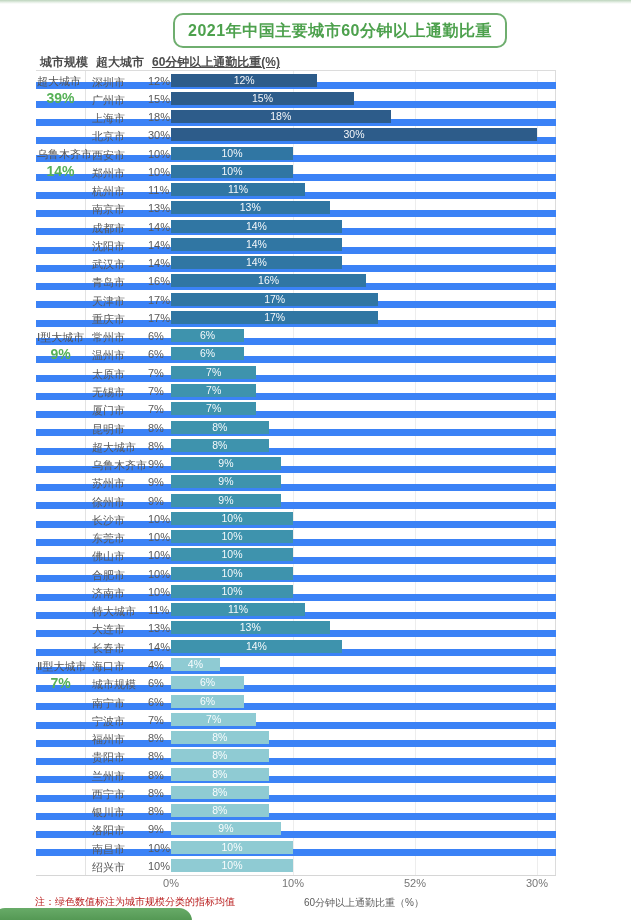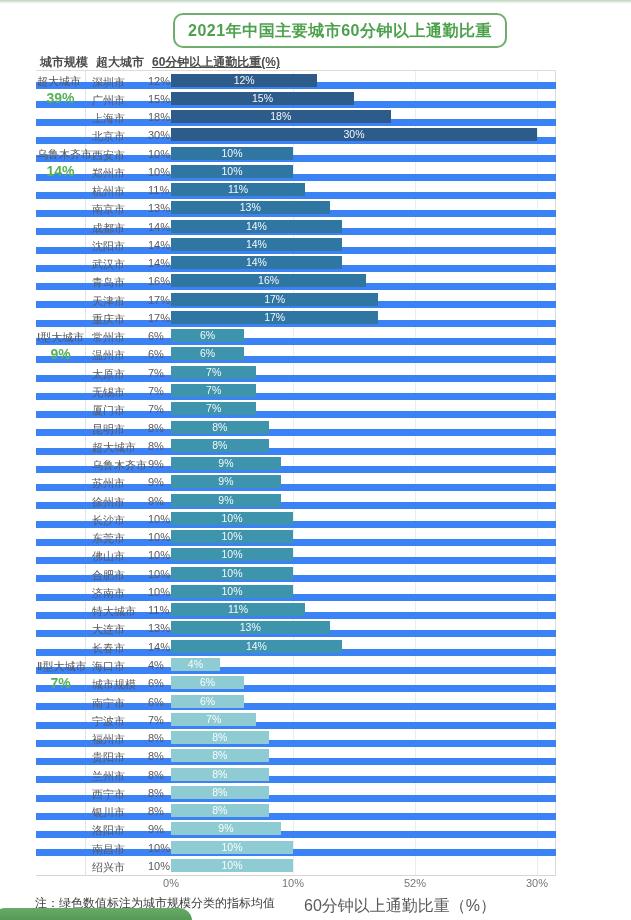--- a/index.html
+++ b/index.html
@@ -29,22 +29,22 @@
   .scale{position:absolute;left:1px;top:3px;font-size:11px;color:#555;white-space:nowrap;z-index:1;}
   .avg{position:absolute;left:0;top:1px;width:49px;text-align:center;
     font-size:14px;font-weight:bold;color:#57b157;z-index:1;}
   .city{position:absolute;left:56px;top:3.5px;font-size:11px;color:#595959;white-space:nowrap;z-index:1;}
   .val{position:absolute;left:112px;top:3.5px;font-size:11px;color:#595959;white-space:nowrap;z-index:1;}
   .bar{position:absolute;left:135px;top:2.5px;height:13px;z-index:2;}
   .bar-label{display:block;width:100%;text-align:center;font-size:10.5px;line-height:13px;
     color:rgba(255,255,255,.95);}
   .ticks{position:absolute;left:0;top:877px;width:631px;height:14px;}
   .tick{position:absolute;width:44px;text-align:center;font-size:11px;color:#767676;}
-  .note{position:absolute;left:35px;top:895px;font-size:12px;color:#404040;white-space:nowrap;}
-  .axis-label{position:absolute;left:304px;top:896px;font-size:16px;color:#5a5a5a;white-space:nowrap;}
+  .note{position:absolute;left:35px;top:895px;font-size:10px;color:#b91c1c;white-space:nowrap;}
+  .axis-label{position:absolute;left:304px;top:896px;font-size:10px;color:#5a5a5a;white-space:nowrap;}
   .bottom-pill{position:absolute;left:-8px;top:908px;width:200px;height:26px;border-radius:13px;
     background:linear-gradient(180deg,#68ab68 0%,#3d833d 100%);}
 </style>
 </head>
 <body>
 
 <div class="page">
   <div class="top-strip"></div>
 
   <div class="title-box">2021年中国主要城市60分钟以上通勤比重</div>

